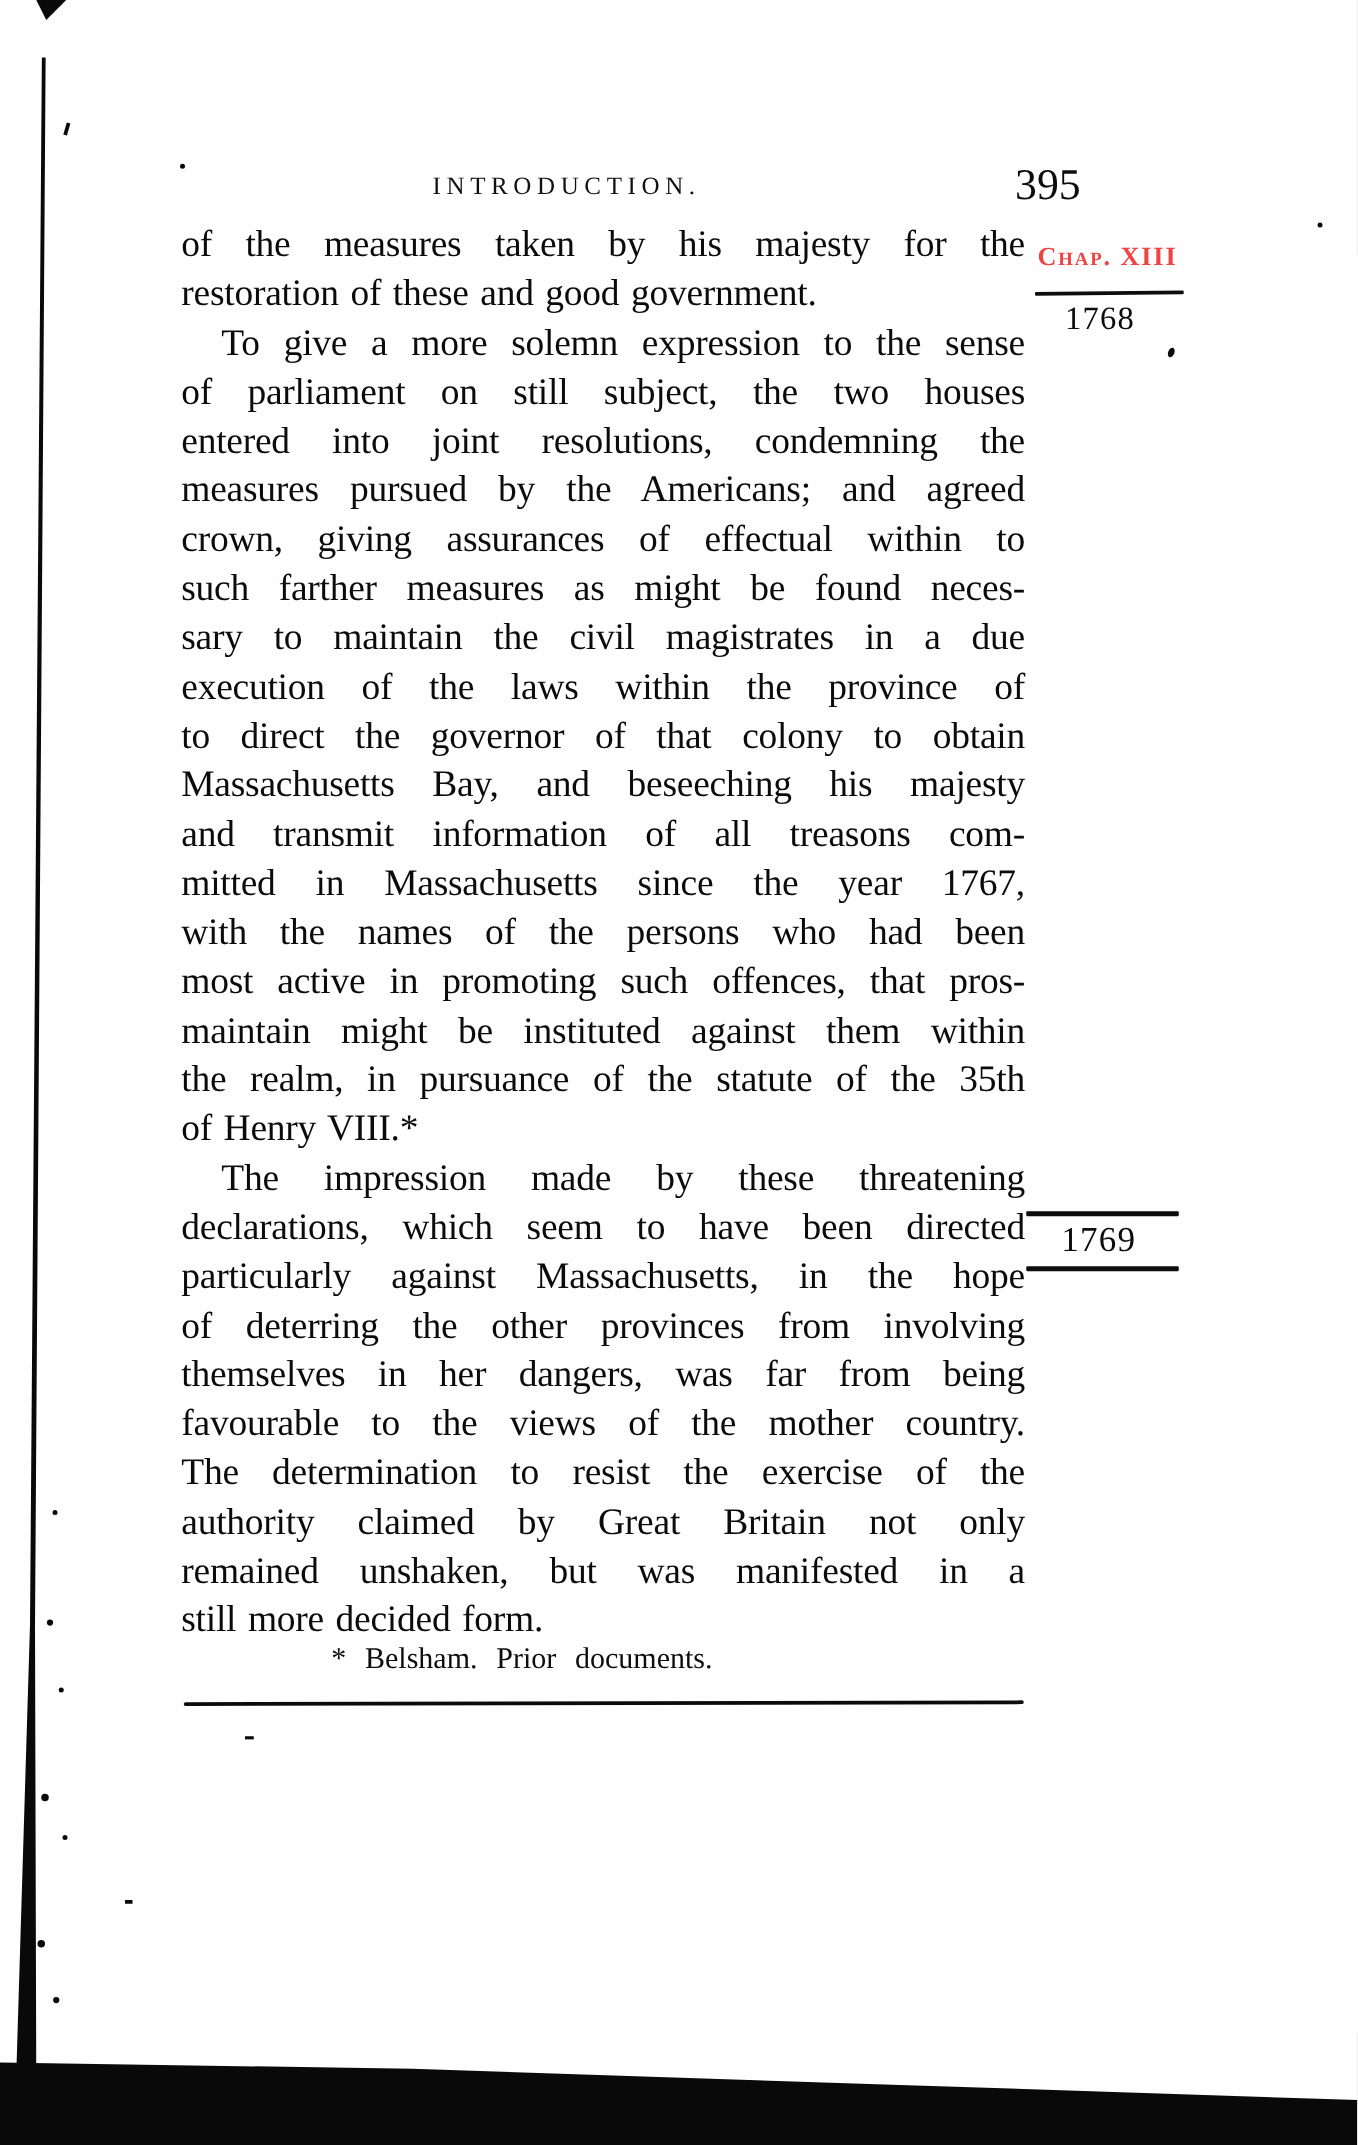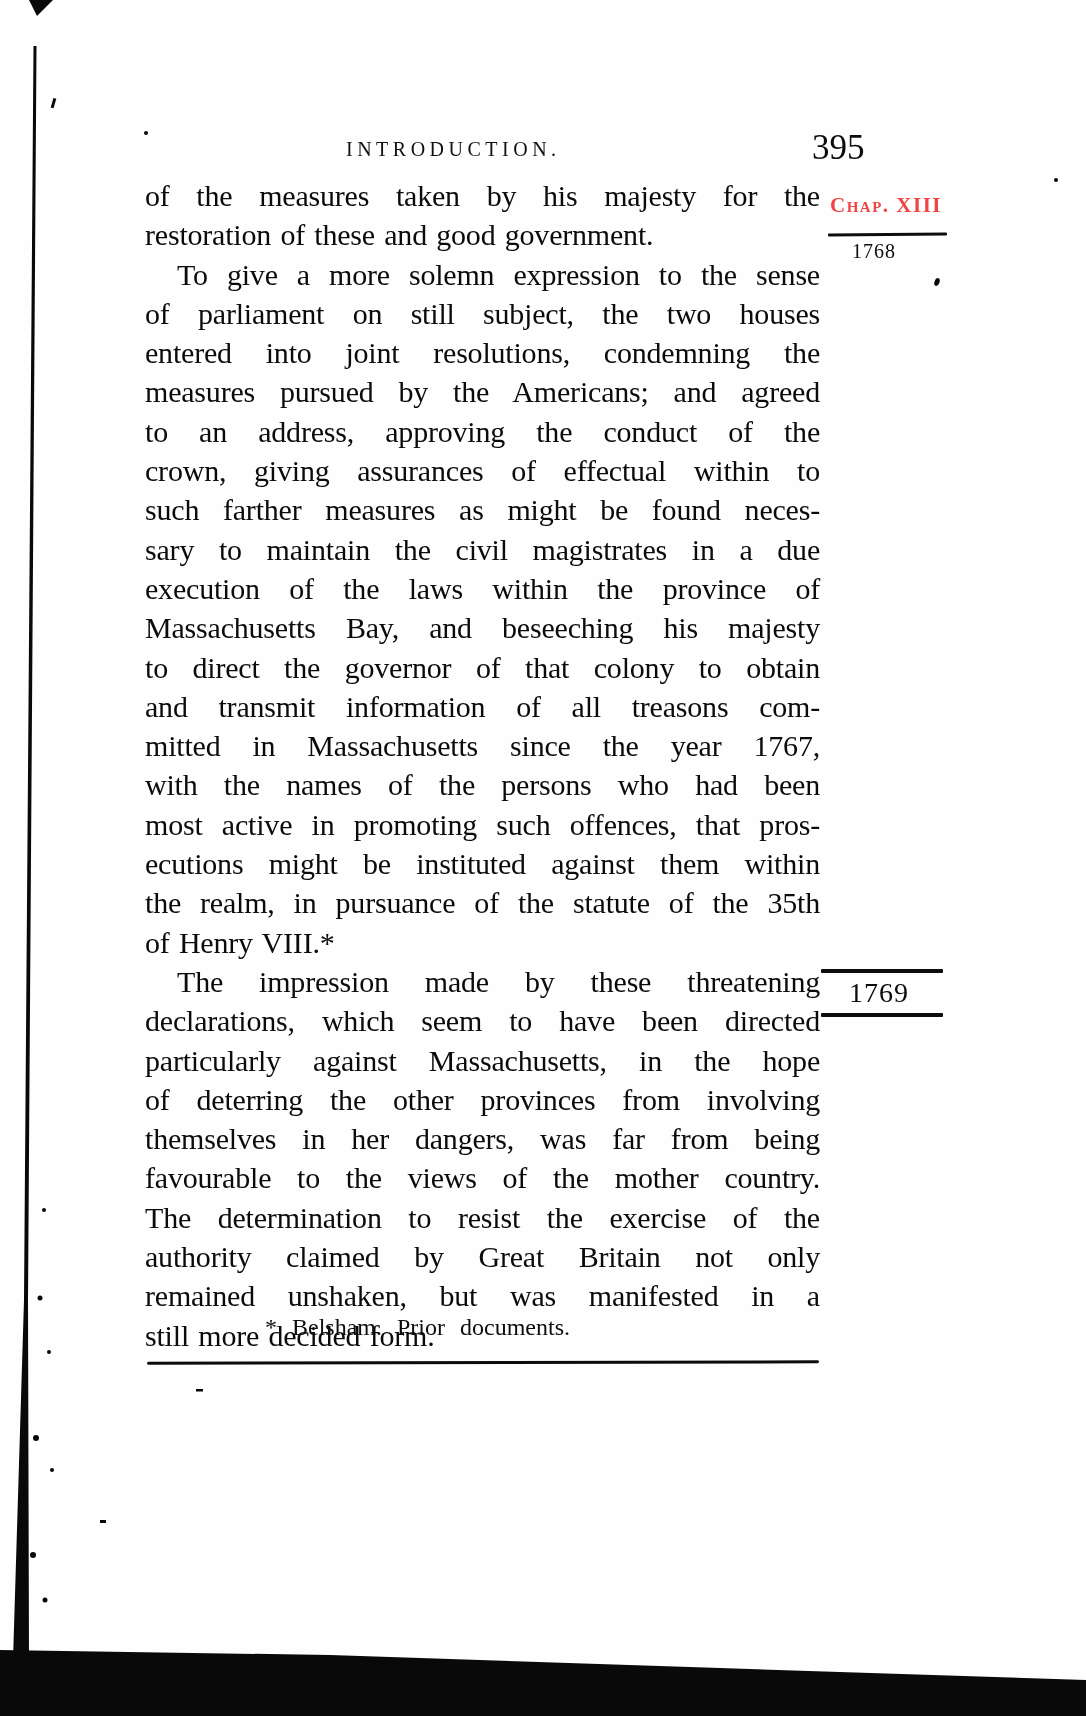--- a/index.html
+++ b/index.html
@@ -24,21 +24,21 @@
   
   .chapter-note{
     position:absolute;left:830px;top:193px;
     font-size:21px;font-variant:small-caps;font-weight:600;
     letter-spacing:1.5px;color:#ef4444;
   }
   .mrule{position:absolute;background:#0d0d0d;border-radius:1px;}
   .rule-chap{left:828px;top:233px;width:119px;height:3px;transform:rotate(-0.6deg);}
   .year-1768{
     position:absolute;left:852px;top:240px;
-    font-size:20px;color:#0c0c0c;letter-spacing:1px;
+    font-size:26px;color:#0c0c0c;letter-spacing:1px;
   }
   .rule-1769-top{left:821px;top:969px;width:122px;height:3.5px;}
   .year-1769{
     position:absolute;left:849px;top:977px;
     font-size:28px;color:#0c0c0c;letter-spacing:1px;
   }
   .rule-1769-bot{left:821px;top:1013px;width:122px;height:3.5px;}
   
   .body-text{
     position:absolute;left:145px;top:176px;width:675px;
@@ -76,32 +76,31 @@
   <div class="year-1769">1769</div>
   <div class="mrule rule-1769-bot"></div>
 
   <div class="body-text" id="body">
       <div class="line j">of the measures taken by his majesty for the</div>
       <div class="line">restoration of these and good government.</div>
       <div class="line j ind">To give a more solemn expression to the sense</div>
       <div class="line j">of parliament on still subject, the two houses</div>
       <div class="line j">entered into joint resolutions, condemning the</div>
       <div class="line j">measures pursued by the Americans; and agreed</div>
-      <div class="line j">to an address, approving the conduct of the</div>
       <div class="line j">crown, giving assurances of effectual within to</div>
       <div class="line j">such farther measures as might be found neces-</div>
       <div class="line j">sary to maintain the civil magistrates in a due</div>
       <div class="line j">execution of the laws within the province of</div>
+      <div class="line j">to direct the governor of that colony to obtain</div>
       <div class="line j">Massachusetts Bay, and beseeching his majesty</div>
-      <div class="line j">to direct the governor of that colony to obtain</div>
       <div class="line j">and transmit information of all treasons com-</div>
       <div class="line j">mitted in Massachusetts since the year 1767,</div>
       <div class="line j">with the names of the persons who had been</div>
       <div class="line j">most active in promoting such offences, that pros-</div>
-      <div class="line j">ecutions might be instituted against them within</div>
+      <div class="line j">maintain might be instituted against them within</div>
       <div class="line j">the realm, in pursuance of the statute of the 35th</div>
       <div class="line">of Henry VIII.*</div>
       <div class="line j ind">The impression made by these threatening</div>
       <div class="line j">declarations, which seem to have been directed</div>
       <div class="line j">particularly against Massachusetts, in the hope</div>
       <div class="line j">of deterring the other provinces from involving</div>
       <div class="line j">themselves in her dangers, was far from being</div>
       <div class="line j">favourable to the views of the mother country.</div>
       <div class="line j">The determination to resist the exercise of the</div>
       <div class="line j">authority claimed by Great Britain not only</div>

